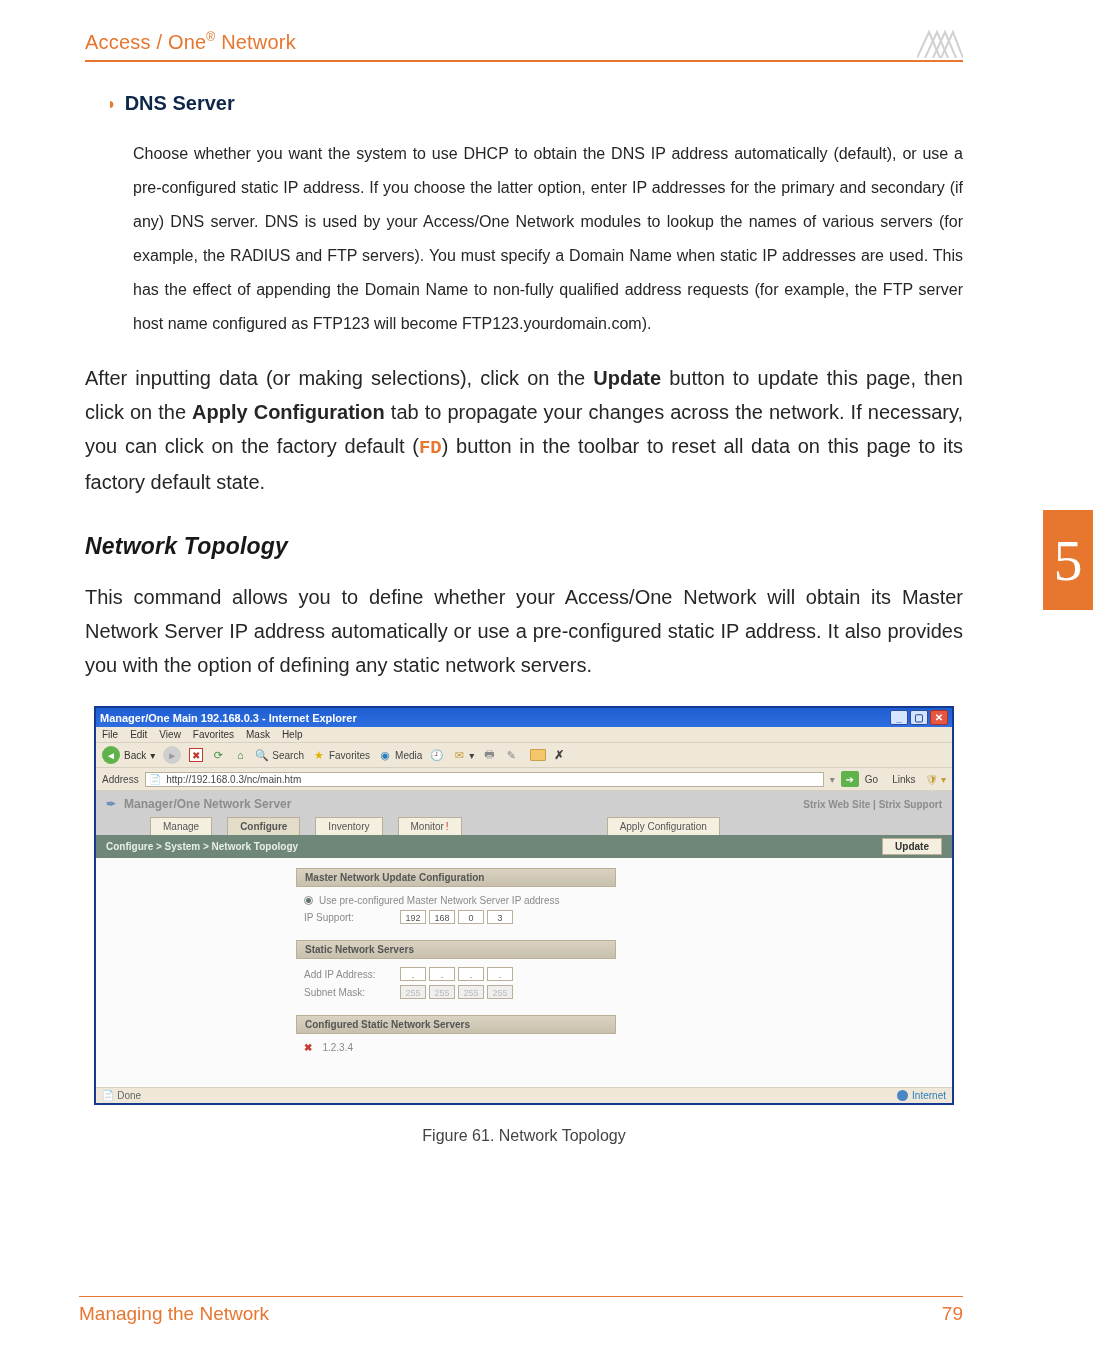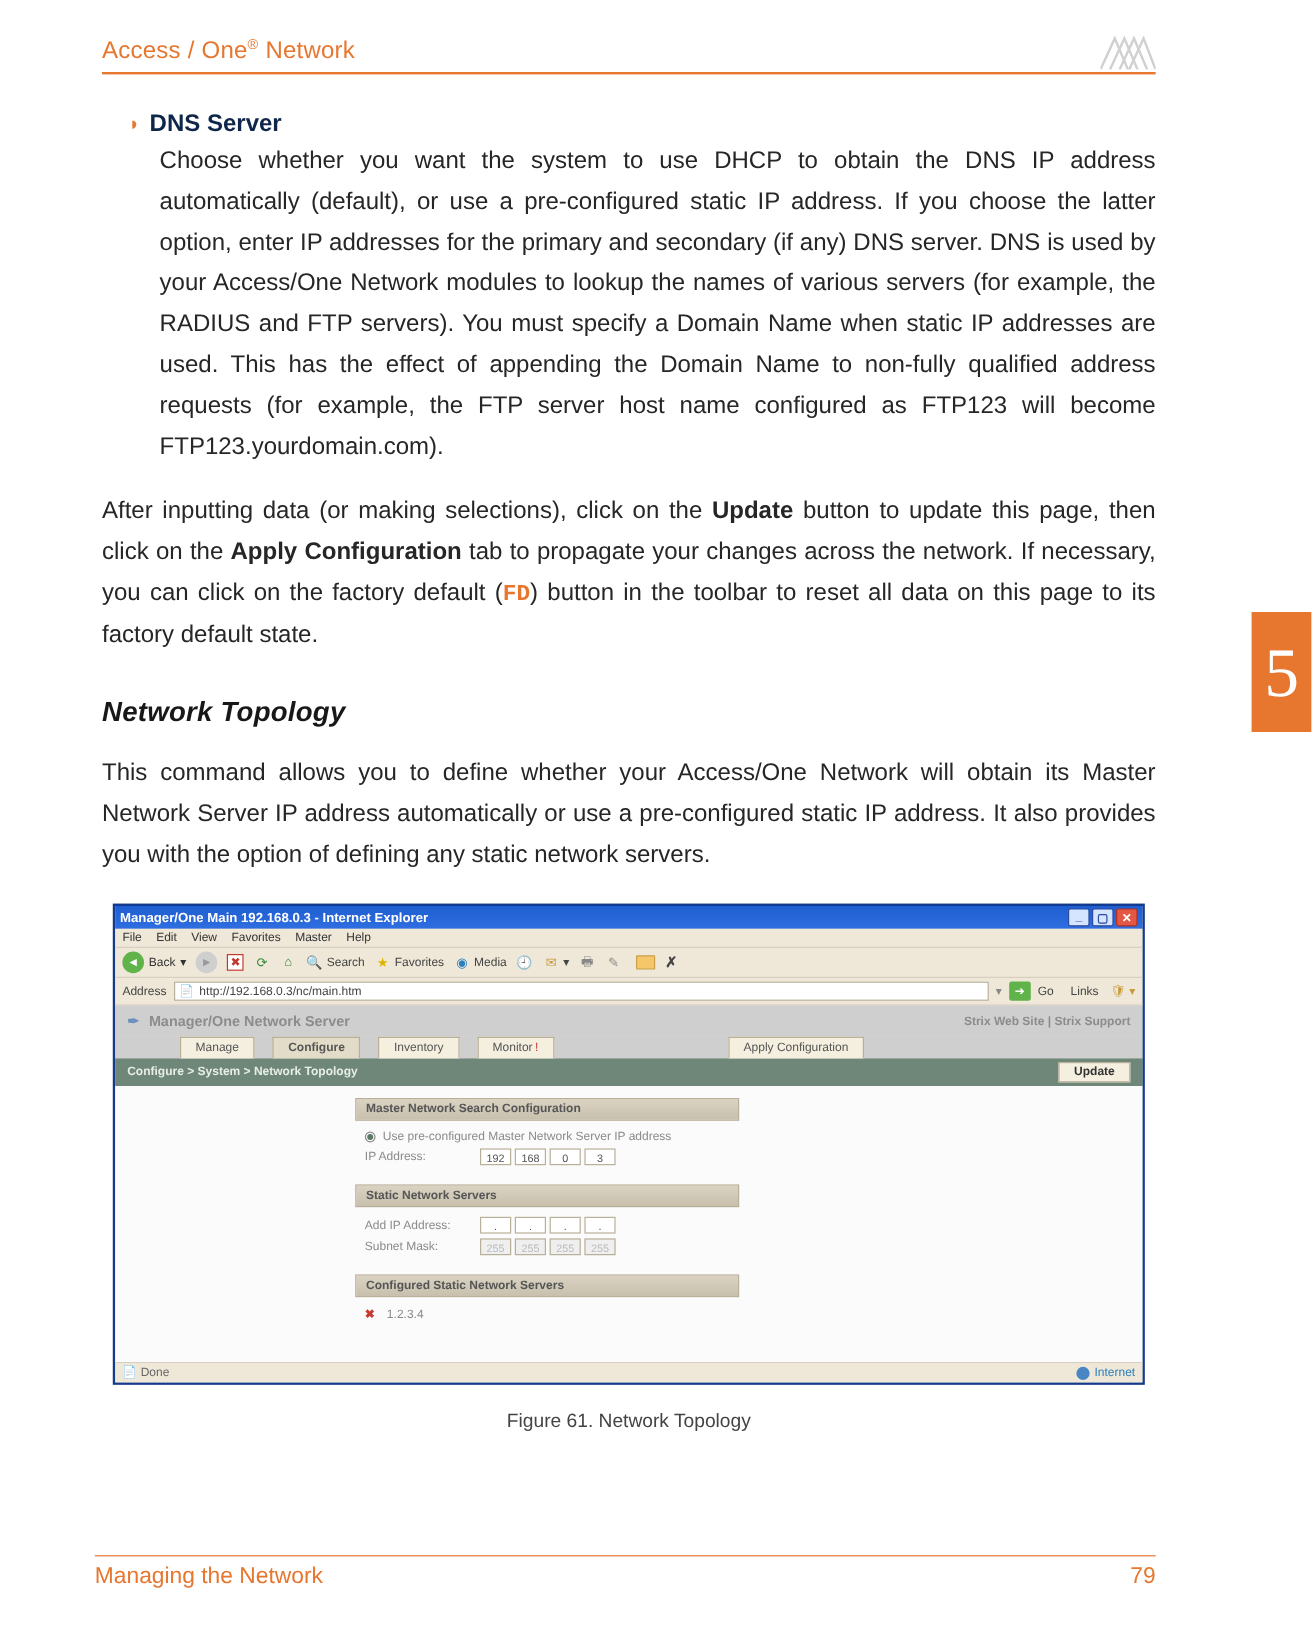--- a/index.html
+++ b/index.html
@@ -25,22 +25,22 @@
     letter-spacing: .2px;
   }
   .sup { font-size: 12px; vertical-align: super; }
   .logo-svg { width: 46px; height: 28px; }
   .logo-stroke { stroke: #d0d0d0; stroke-width: 2; fill: none; }
   section.body { margin-top: 30px; }
   .bullet-row { display: flex; align-items: baseline; color: #0e264a; font-weight: bold; font-size: 20px; margin-left: 22px; }
   .bullet-glyph { color: #e7762f; font-size: 16px; margin-right: 8px; line-height: 1; transform: translateY(-1px); }
   .bullet-para {
     margin-left: 48px;
-    margin-top: 2px;
-    font-size: 20px;
+    margin-top: 22px;
+    font-size: 16px;
     line-height: 34px;
     text-align: justify;
     color: #262626;
   }
   .body-para {
     margin-top: 20px;
     font-size: 20px;
     line-height: 34px;
     text-align: justify;
     color: #262626;
@@ -217,21 +217,21 @@
             <span class="title-btn">_</span>
             <span class="title-btn">▢</span>
             <span class="title-btn close">✕</span>
           </span>
         </div>
         <div class="ie-menubar">
           <span>File</span>
           <span>Edit</span>
           <span>View</span>
           <span>Favorites</span>
-          <span>Master</span>
+          <span>Mask</span>
           <span>Help</span>
         </div>
         <div class="ie-toolbar">
           <span class="tb-back"><span class="circ">◄</span><span>Back</span> ▾</span>
           <span class="tb-fwd"><span class="circ">►</span></span>
           <span class="tb-stop">✖</span>
           <span class="tb-item">
               <span class="tb-ico" style="color:#3a8b3a;">⟳</span>
             </span>
           <span class="tb-item">
@@ -289,28 +289,28 @@
           <span class="tab">Inventory</span>
           <span class="tab"><span>Monitor</span><span class="tab-alert">!</span></span>
           <span class="tab tab-apply">Apply Configuration</span>
         </div>
         <div class="breadcrumb">
           <span>Configure &gt; System &gt; Network Topology</span>
           <span class="update-btn">Update</span>
         </div>
         <div class="content-area">
           <div class="panel">
-            <div class="panel-head">Master Network Search Configuration</div>
+            <div class="panel-head">Master Network Update Configuration</div>
             <div class="panel-body">
               <div class="radio-line">
                   <span class="radio sel"></span>
                   <span>Use pre-configured Master Network Server IP address</span>
                 </div>
               <div class="field-line">
-                <span style="width:90px;">IP Address:</span>
+                <span style="width:90px;">IP Support:</span>
                 <span class="ip-cells">
                   <span class="ip-cell">192</span>
                   <span class="ip-cell">168</span>
                   <span class="ip-cell">0</span>
                   <span class="ip-cell">3</span>
                 </span>
               </div>
             </div>
           </div>
           <div class="panel">

